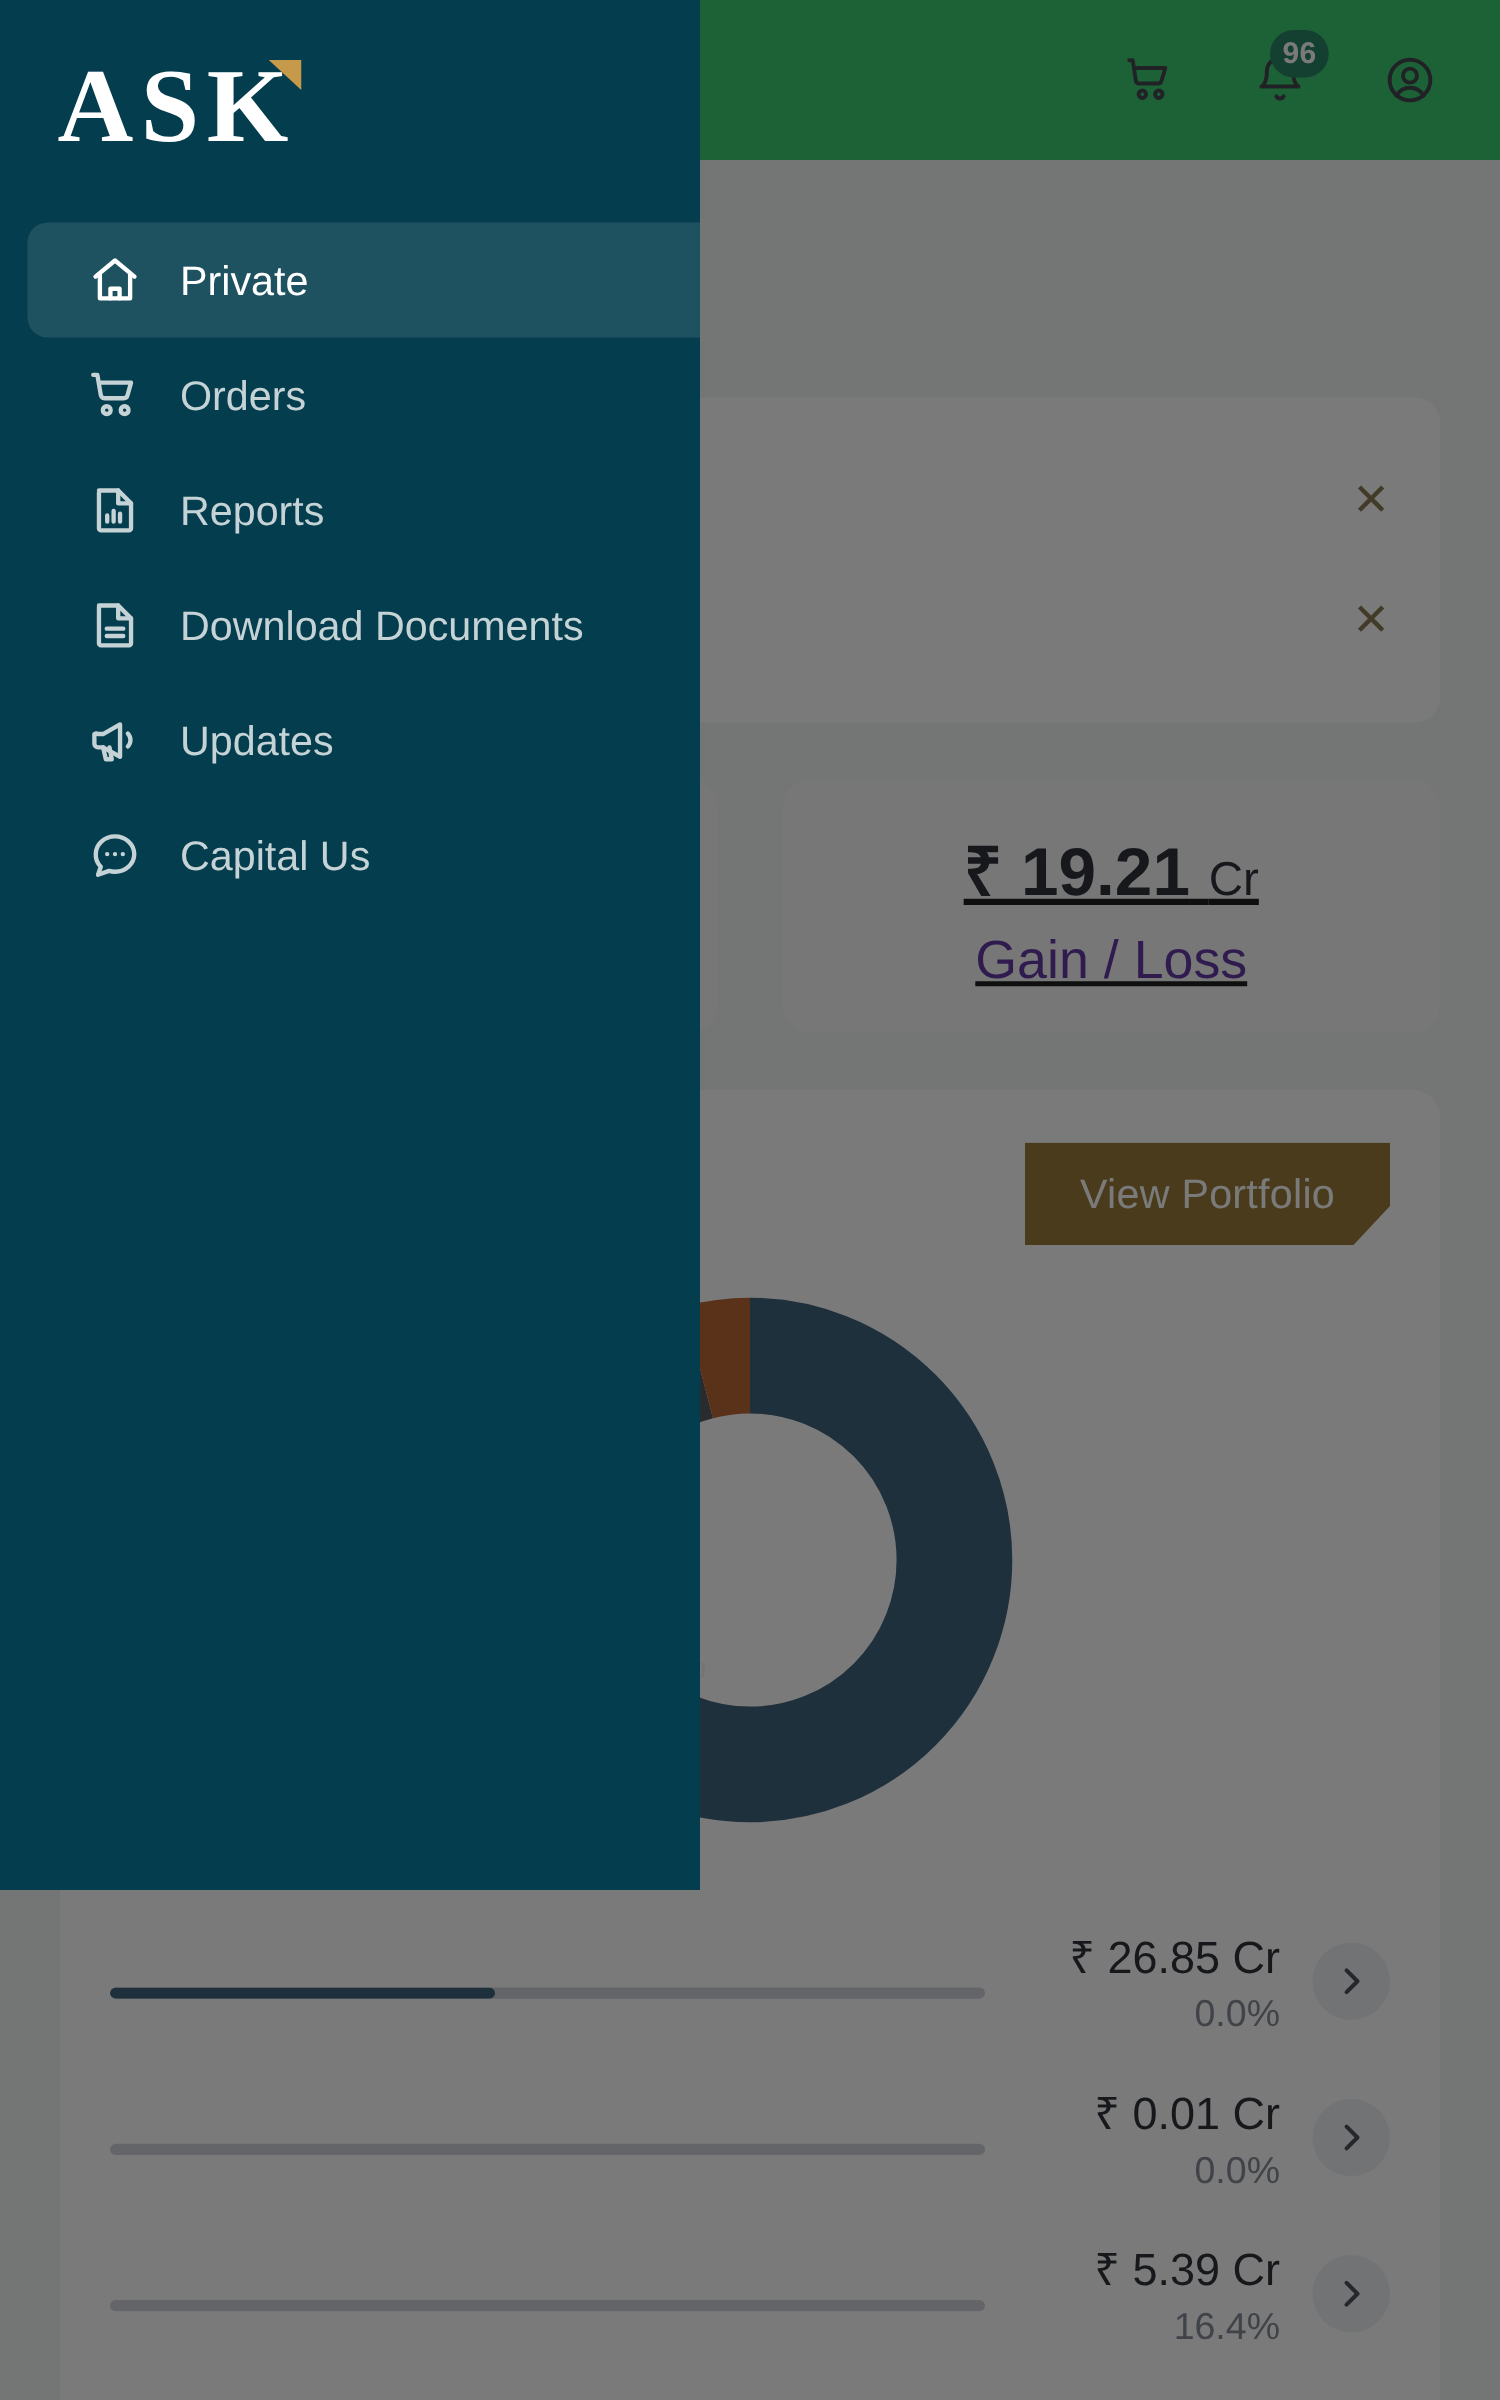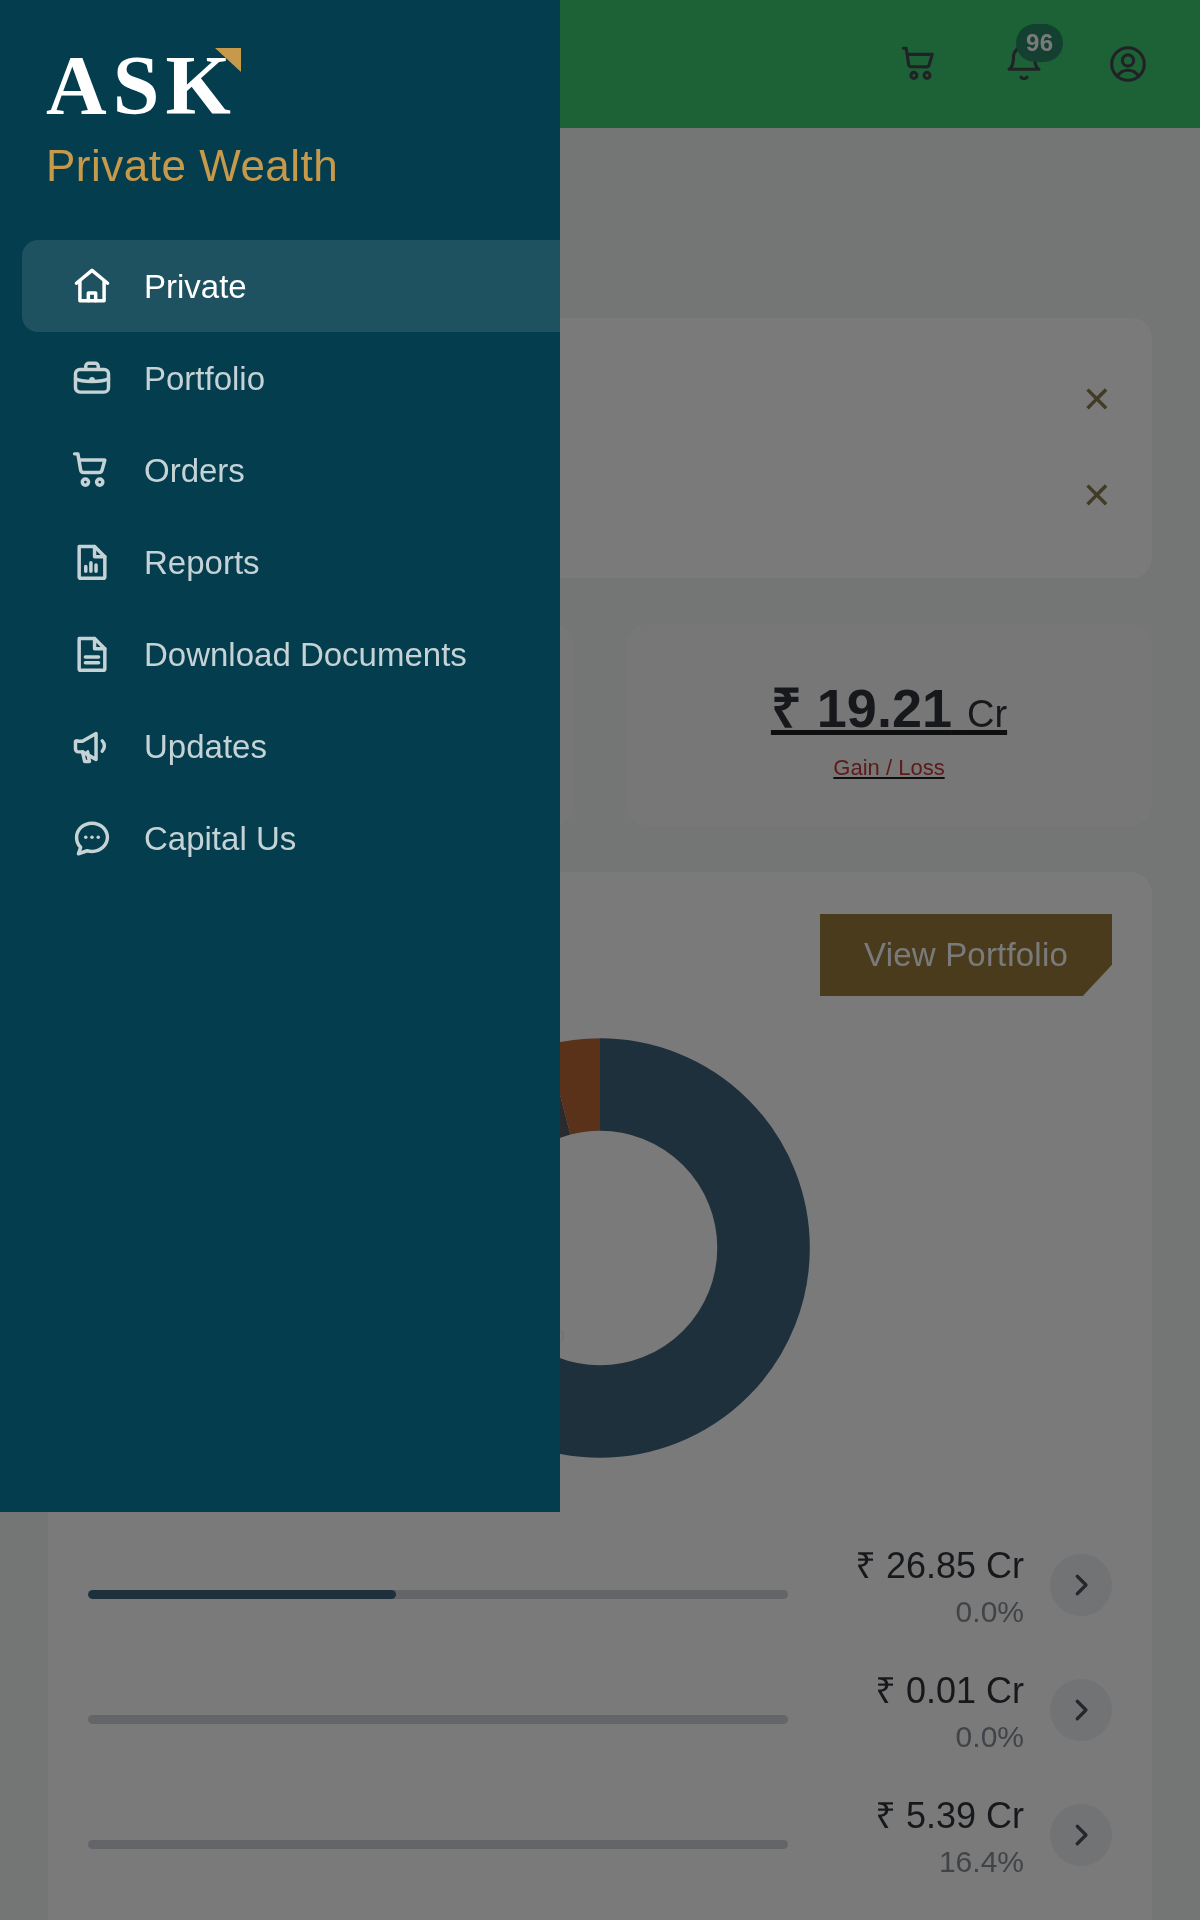--- a/index.html
+++ b/index.html
@@ -44,21 +44,21 @@
   .banner-text { font-size:30px; color:#b88b2e; font-weight:600; white-space:nowrap; }
   .banner-close { font-size:36px; color:#7b6a3a; line-height:1; font-weight:400; }
 
   .stats { display:flex; gap:52px; margin-top:46px;text-decoration:underline; }
   .stat-card {
     flex:1; background:#f7f7f8; border-radius:22px; height:202px;
     display:flex; flex-direction:column; align-items:center; justify-content:center; gap:12px;
   }
   .stat-value { font-size:54px; color:#11161d; font-weight:600; white-space:nowrap; }
   .stat-value .unit { font-size:38px; font-weight:500; }
-  .stat-label { font-size:22px; color:#b91c1c; }
+  .stat-label { font-size:43px; color:#4c1d95; }
 
   .panel {
     margin-top:46px; background:#ffffff; border-radius:22px;
     padding:42px 40px 40px 40px; position:relative;
   }
   .panel-head { display:flex; justify-content:flex-end;text-align:right; }
   .view-portfolio {
     background:#8a6a1d; color:#ffffff; font-size:33px;
     padding:22px 44px 22px 44px;
     clip-path:polygon(0 0, 100% 0, 100% 62%, 90% 100%, 0 100%);
@@ -272,47 +272,35 @@
 
   <div id="scrim"></div>
 
   <div id="drawer">
 
     <div class="logo">
       <div class="logo-mark">
         <span class="logo-ask">ASK</span>
         <span class="logo-flag"></span>
       </div>
-      <div class="logo-sub">Private Wealth</div>
     </div>
 
     <div class="menu">
 
       <div class="menu-item active">
         <span class="mi-icon">
           <svg viewBox="0 0 24 24" fill="none" stroke="#ffffff" stroke-width="1.9" stroke-linecap="round" stroke-linejoin="round">
             <path d="M3.5 10.5 12 3.5l8.5 7"></path>
               <path d="M5.4 9.6V20h13.2V9.6"></path>
               <path d="M10 20v-4.2h4V20"></path>
           </svg>
         </span>
         <span class="mi-label">Private</span>
       </div>
 
-      <div class="menu-item">
-        <span class="mi-icon">
-          <svg viewBox="0 0 24 24" fill="none" stroke="#c5d3d6" stroke-width="1.9" stroke-linecap="round" stroke-linejoin="round">
-            <rect x="3" y="7.3" width="18" height="12.4" rx="2.4"></rect>
-            <path d="M8.6 7.3V5.6a1.6 1.6 0 0 1 1.6-1.6h3.6a1.6 1.6 0 0 1 1.6 1.6v1.7"></path>
-            <path d="M3 12.4c3.3 2 14.7 2 18 0"></path>
-              <circle cx="12" cy="13" r=".6" fill="#c5d3d6"></circle>
-          </svg>
-        </span>
-        <span class="mi-label">Portfolio</span>
-      </div>
 
       <div class="menu-item">
         <span class="mi-icon">
           <svg viewBox="0 0 24 24" fill="none" stroke="#c5d3d6" stroke-width="1.9" stroke-linecap="round" stroke-linejoin="round">
             <path d="M2.5 3.2h1.8L5.8 12a1.7 1.7 0 0 0 1.7 1.4h8.3a1.7 1.7 0 0 0 1.66-1.3L19 6.6H5.4"></path>
             <circle cx="8.4" cy="18.6" r="1.7"></circle>
               <circle cx="16.2" cy="18.6" r="1.7"></circle>
           </svg>
         </span>
         <span class="mi-label">Orders</span>

